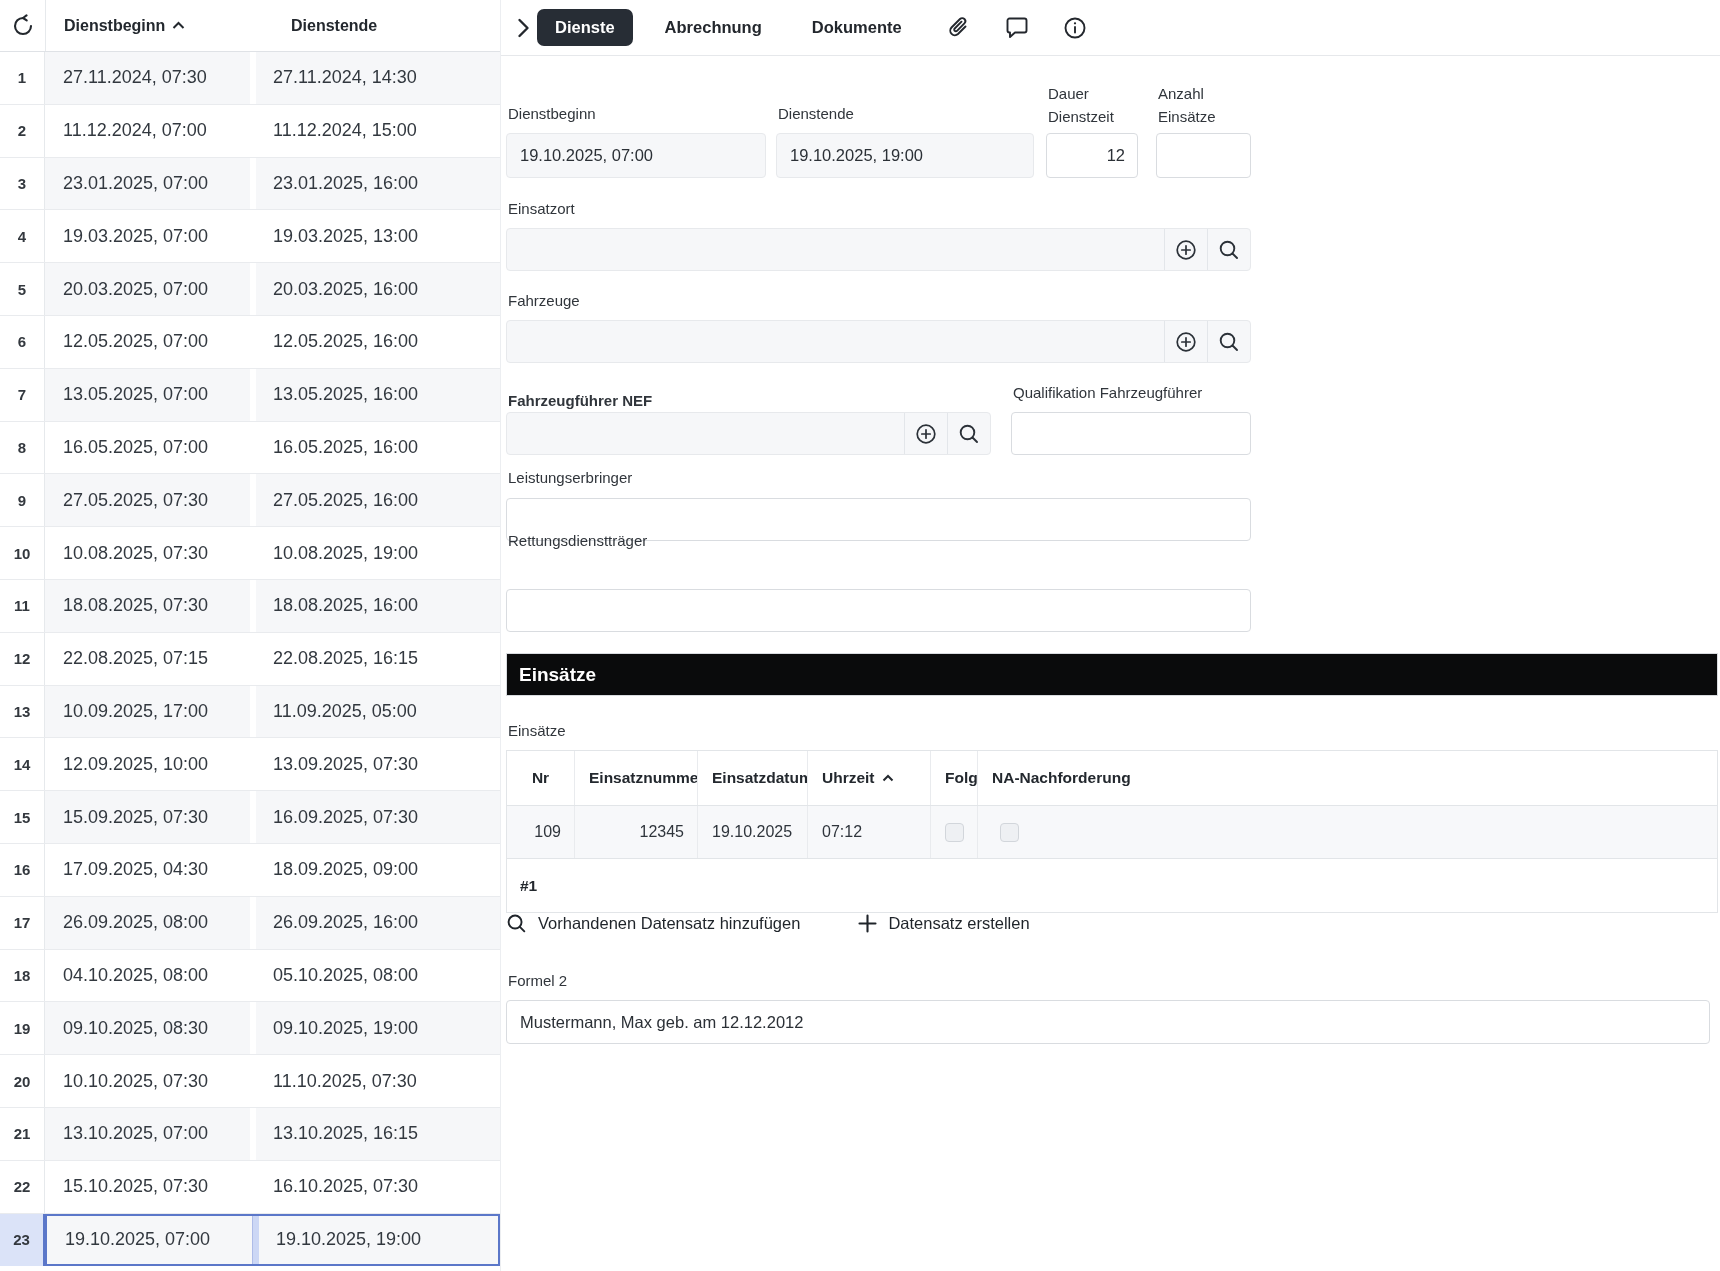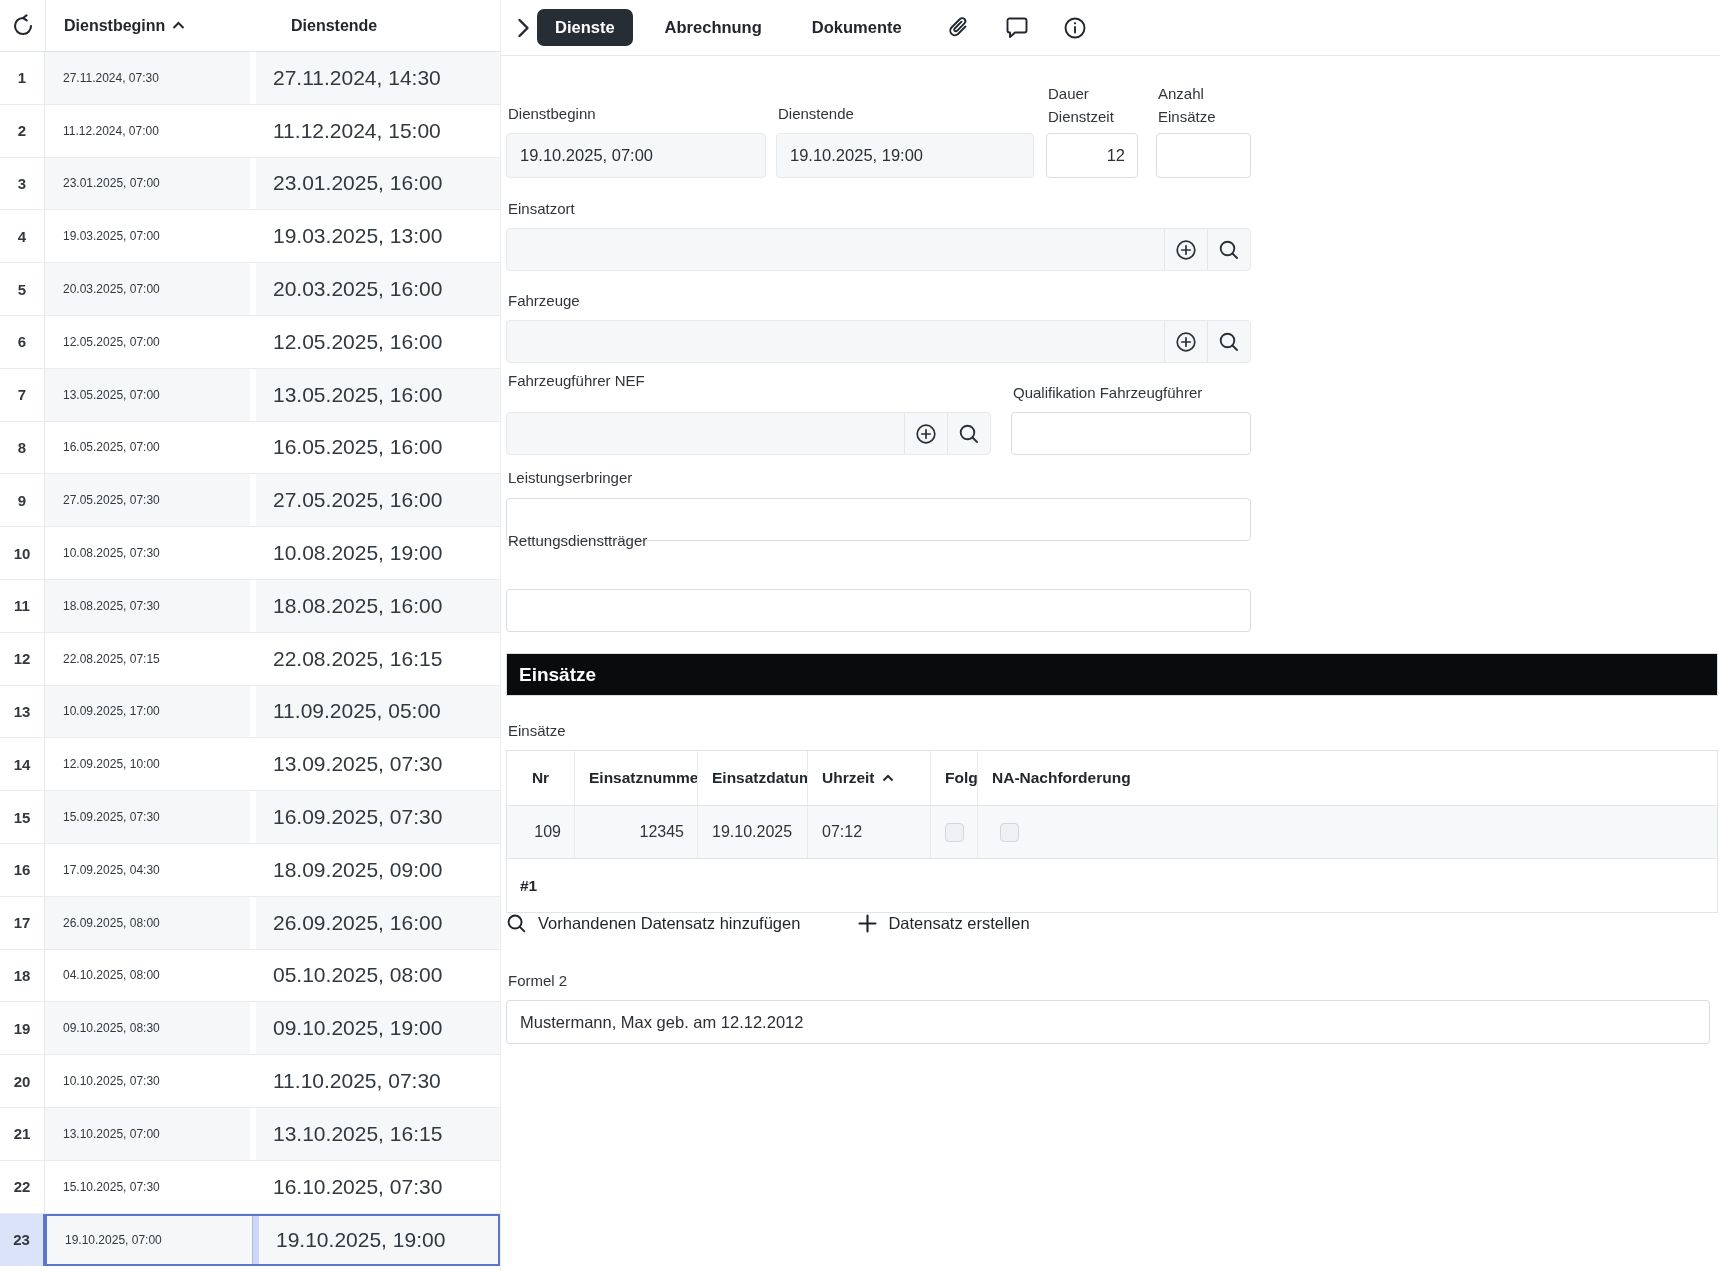--- a/index.html
+++ b/index.html
@@ -14,23 +14,23 @@
   .left-panel{position:absolute;left:0;top:0;width:500px;height:1271px;background:#fff;}
   .lt-header{position:relative;height:51px;border-bottom:1px solid #dfe2e6;display:flex;align-items:center;}
   .lt-header .numcol{width:45px;height:100%;border-right:1px solid #e6e9ec;display:flex;align-items:center;justify-content:center;}
   .lt-header .h1{width:205px;padding-left:18px;display:flex;align-items:center;gap:7px;}
   .lt-header .h2{padding-left:22px;display:flex;align-items:center;gap:7px;}
   .lt-head-label{font-size:16px;font-weight:700;color:#23282e;}
   .lt-body{position:relative;}
   .lt-row{display:flex;height:52.8px;box-sizing:border-box;border-bottom:1px solid #e9ebee;align-items:stretch;}
   .lt-num{width:45px;box-sizing:border-box;border-right:1px solid #e6e9ec;display:flex;align-items:center;justify-content:center;
           font-size:15px;font-weight:700;color:#33383e;background:#fff;flex:none;}
-  .lt-c1{width:205px;flex:none;display:flex;align-items:center;padding-left:18px;box-sizing:border-box;font-size:12px;color:#32383f;}
+  .lt-c1{width:205px;flex:none;display:flex;align-items:center;padding-left:18px;box-sizing:border-box;font-size:18px;color:#32383f;}
   .lt-gap{width:6px;flex:none;background:#fff;}
-  .lt-c2{width:211px;flex:none;display:flex;align-items:center;padding-left:17px;box-sizing:border-box;font-size:21px;color:#32383f;}
+  .lt-c2{width:211px;flex:none;display:flex;align-items:center;padding-left:17px;box-sizing:border-box;font-size:18px;color:#32383f;}
   .lt-c3{flex:1;}
   .lt-row.odd .lt-c1,.lt-row.odd .lt-c2,.lt-row.odd .lt-c3{background:#f6f7f9;}
   .lt-row.even .lt-c1,.lt-row.even .lt-c2,.lt-row.even .lt-c3{background:#ffffff;}
   .lt-row.selected{border-bottom:none;}
   .lt-row.selected .lt-num{background:#dbe3f8;border-right:2px solid #5b77c9;}
   .sel-wrap{flex:1;display:flex;box-sizing:border-box;border:2px solid #5b77c9;background:#ccd7f5;align-items:stretch;}
   .sel-wrap .lt-c1,.sel-wrap .lt-c2,.sel-wrap .lt-c3{background:transparent;}
   .sel-wrap .lt-gap{background:transparent;border-left:1px solid #aebce8;}
 
   
@@ -368,21 +368,21 @@
         </div>
         <div class="combo-seg">
           <svg width="22" height="22" viewBox="0 0 22 22" fill="none" stroke="#2b3138" stroke-width="1.9">
             <circle cx="9.5" cy="9.5" r="6.8"></circle>
               <path d="M14.5 14.5 L19 19" stroke-linecap="round"></path>
           </svg>
         </div>
       </div>
     </div>
 
-    <div class="fld-label" style="left:7px;top:372px;">Fahrzeugführer NEF</div>
+    <div class="fld-label" style="left:7px;top:392px;font-weight:bold;">Fahrzeugführer NEF</div>
     <div class="input gray" style="left:5px;top:412px;width:485px;height:43px;">
       <span class="val"></span>
       <div class="combo-icons">
         <div class="combo-seg">
           <svg width="22" height="22" viewBox="0 0 22 22" fill="none" stroke="#2b3138" stroke-width="1.7">
             <circle cx="11" cy="11" r="8.8"></circle>
               <path d="M11 6.8 v8.4 M6.8 11 h8.4" stroke-linecap="round"></path>
           </svg>
         </div>
         <div class="combo-seg">

